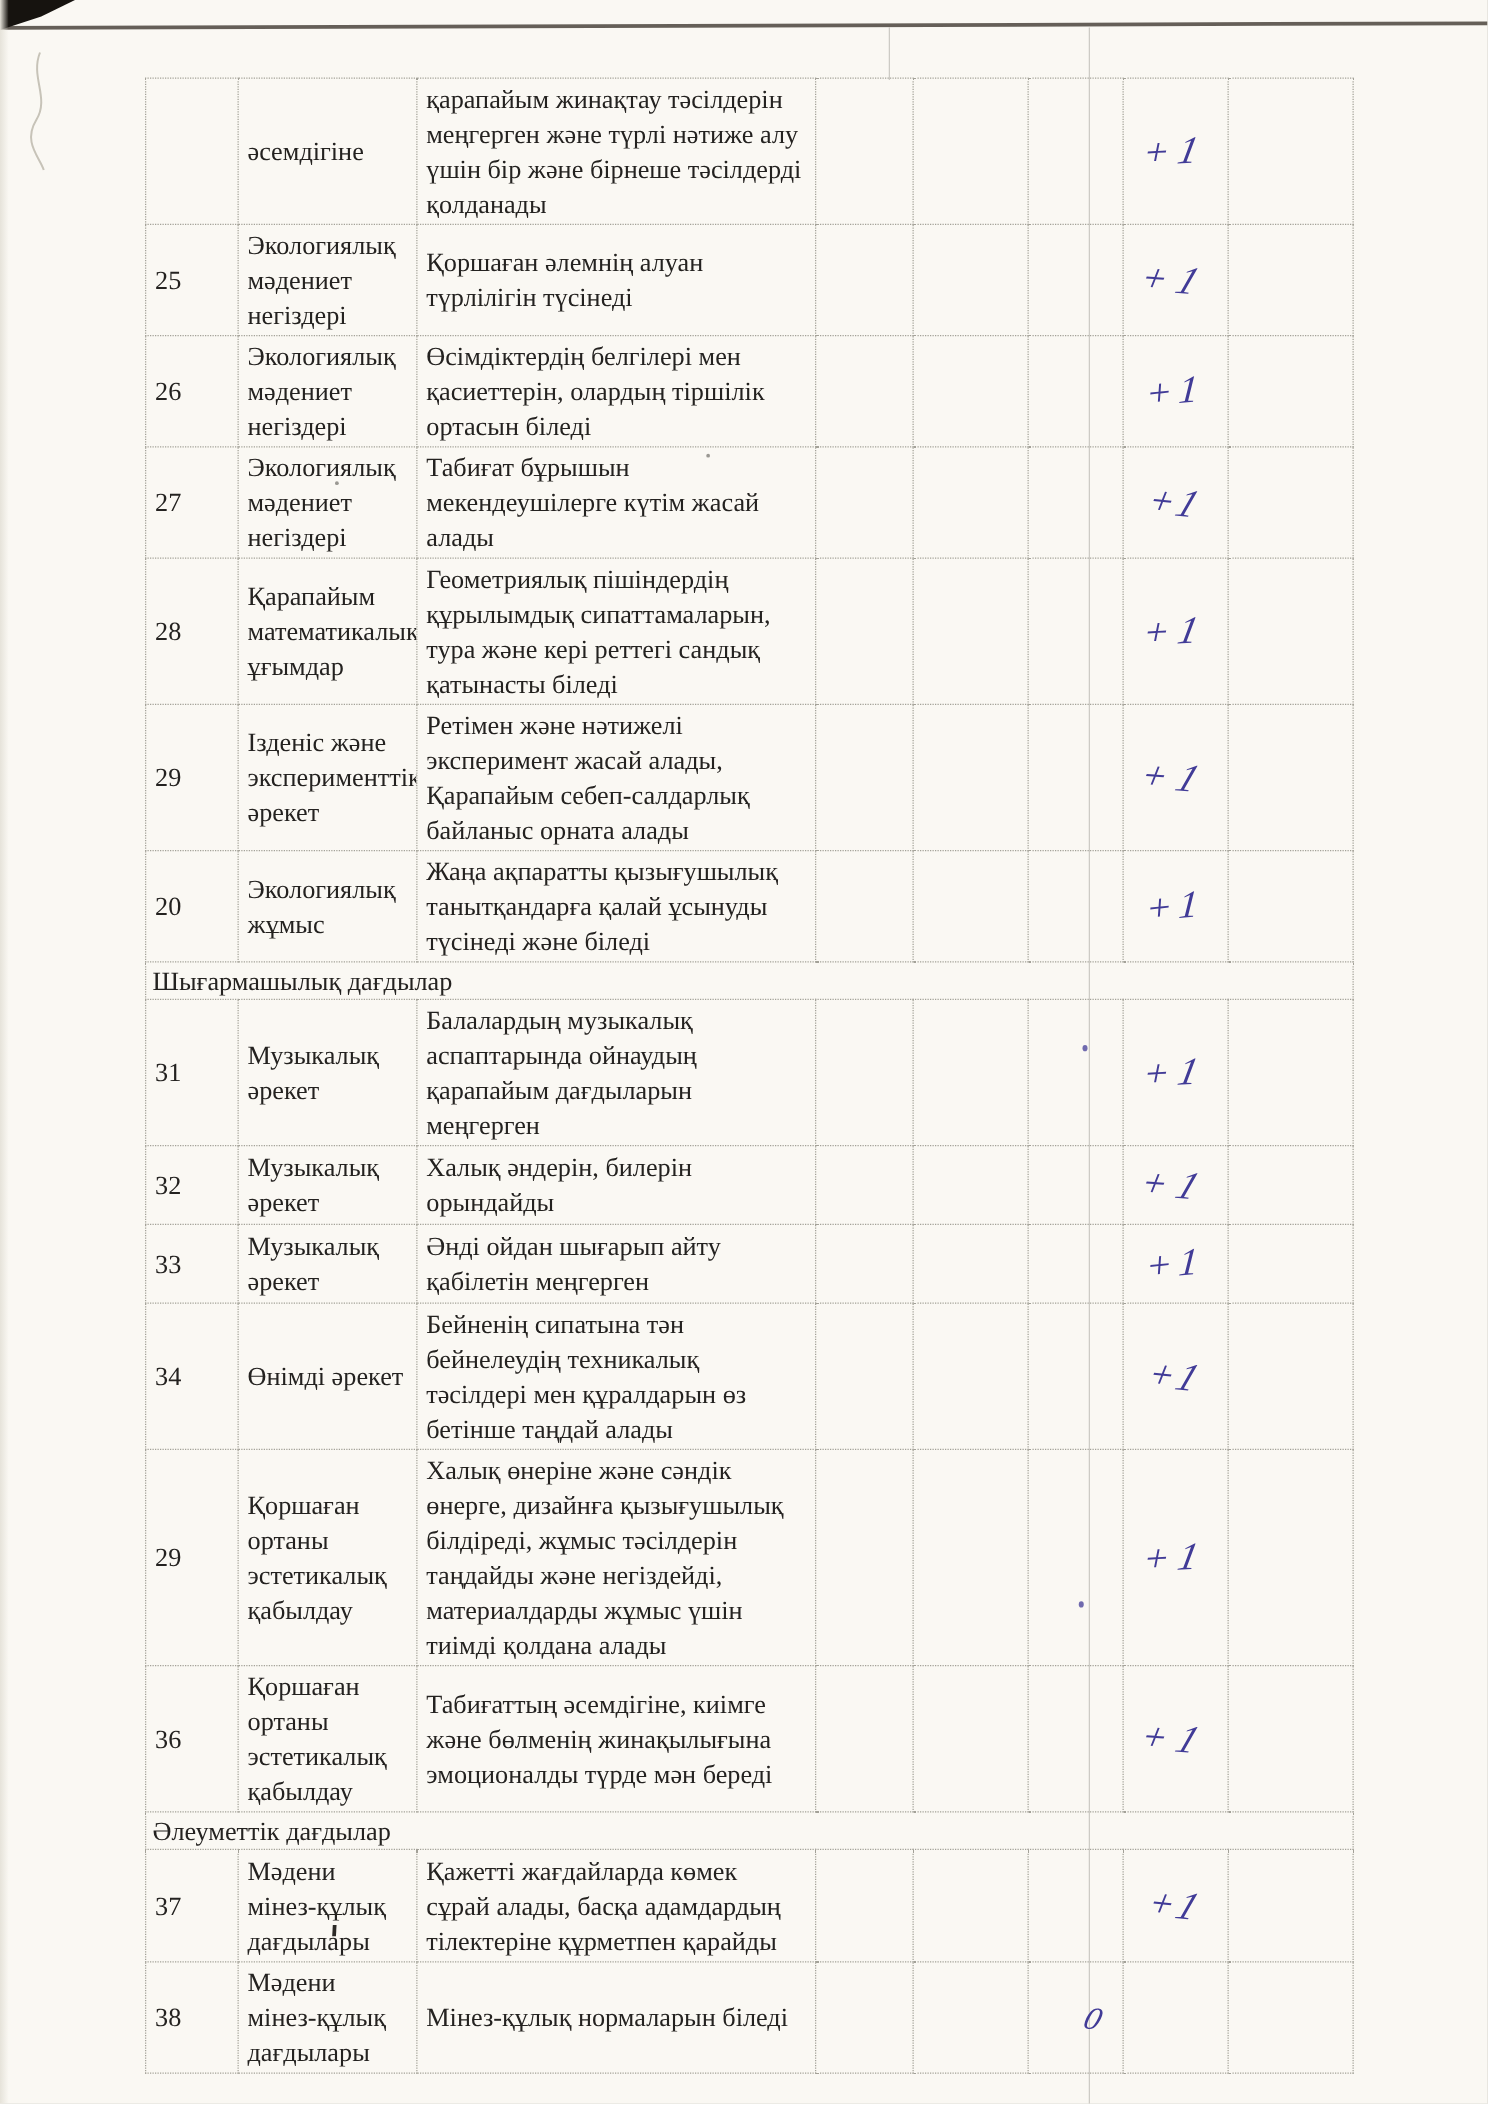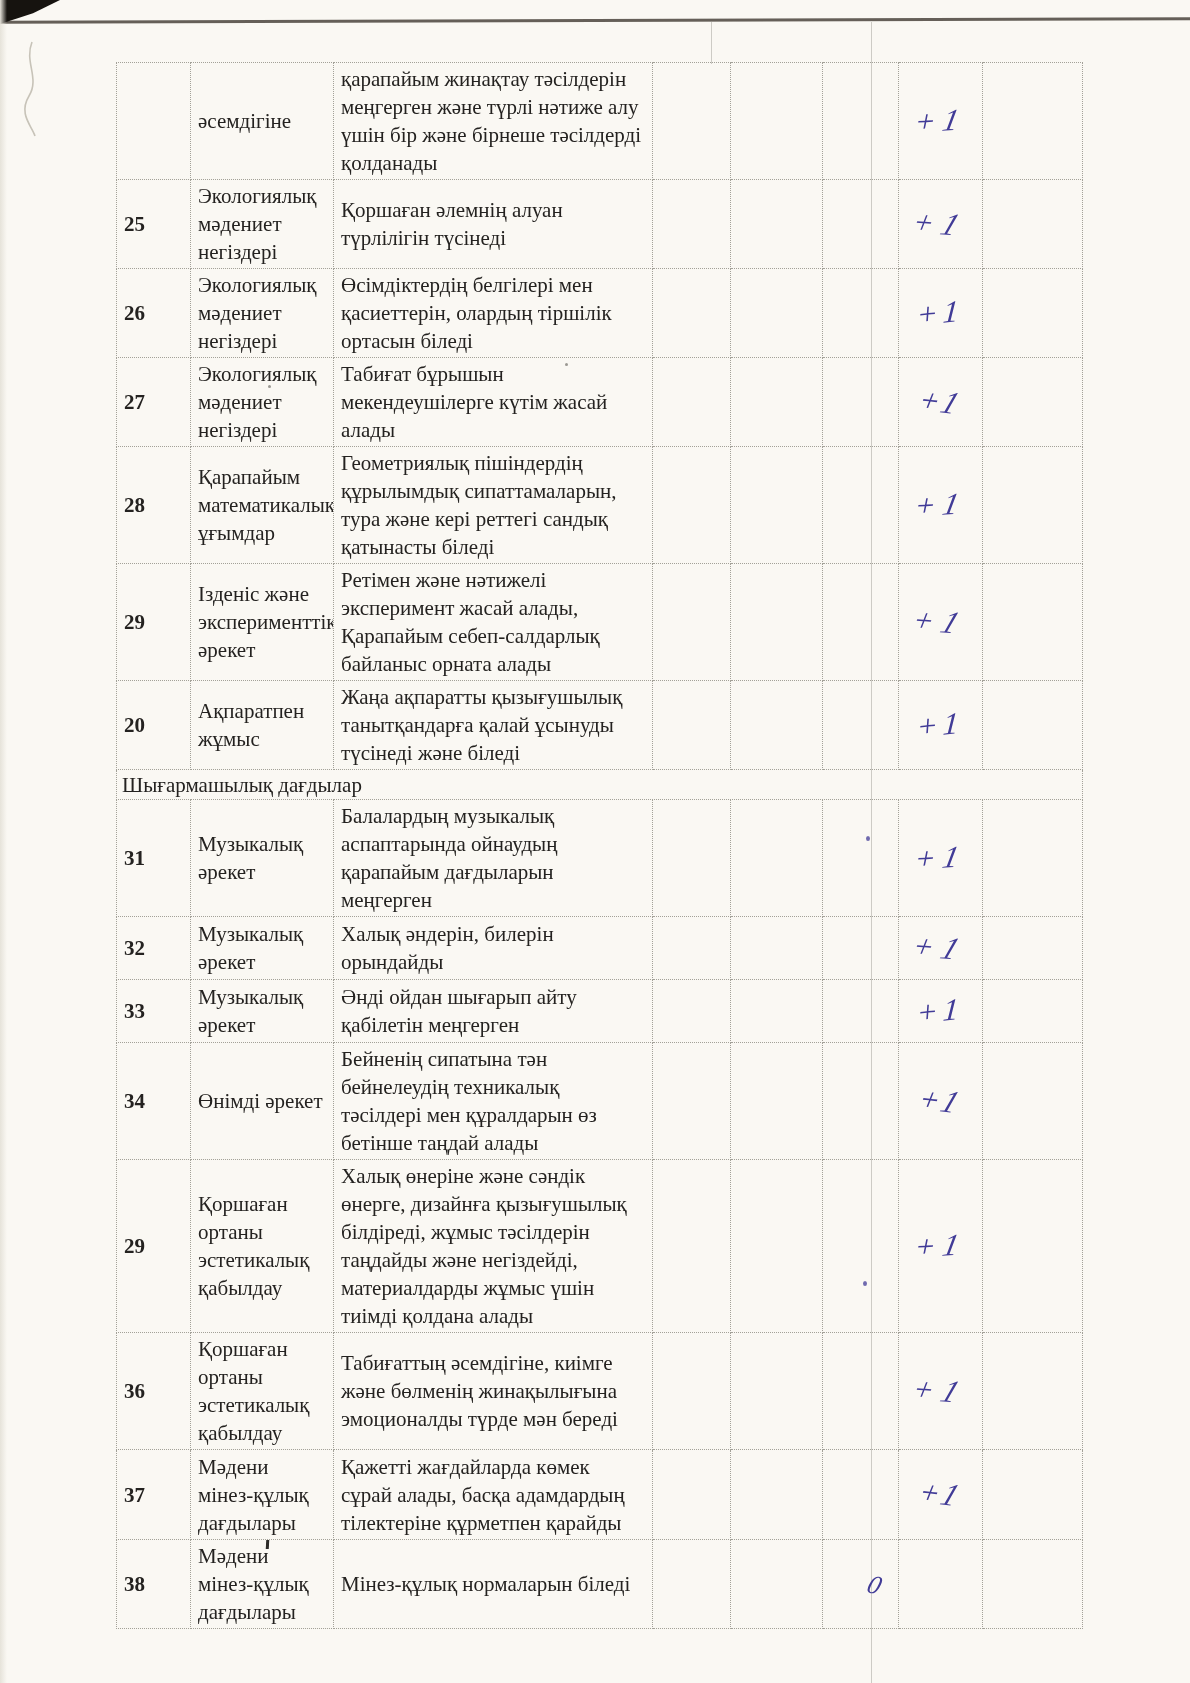--- a/index.html
+++ b/index.html
@@ -49,21 +49,21 @@
     border-collapse:collapse; table-layout:fixed;
     background:transparent;
   }
   table.assessment td {
     border:1px dotted #a3a198;
     vertical-align:middle;
     font-size:21px; line-height:28px;
     padding:2px 7px;
     overflow:hidden;
   }
-  td.c-num  { padding-left:10px;font-weight:bold; }
+  td.c-num  { padding-left:10px; }
   td.c-cat  { padding-left:6px; padding-right:4px; }
   td.c-desc { font-size:20.5px; }
   td.c-blank { text-align:center; padding:0; }
   tr.section-row td {
     font-size:21px; padding:1px 5px; line-height:26px;
   }
 
   
   .mark {
     display:inline-block;
@@ -164,21 +164,21 @@
     <td class="c-cat">Ізденіс және эксперименттік әрекет</td>
     <td class="c-desc">Ретімен және нәтижелі эксперимент жасай алады, Қарапайым себеп-салдарлық байланыс орната алады</td>
     <td class="c-blank"></td>
     <td class="c-blank"></td>
     <td class="c-blank"></td>
     <td class="c-blank"><span class="mark m1">+1</span></td>
     <td class="c-blank"></td>
   </tr>
         <tr style="height: 89px;">
     <td class="c-num">20</td>
-    <td class="c-cat">Ақпаратпен жұмыс</td>
+    <td class="c-cat">Экологиялық жұмыс</td>
     <td class="c-desc">Жаңа ақпаратты қызығушылық танытқандарға қалай ұсынуды түсінеді және біледі</td>
     <td class="c-blank"></td>
     <td class="c-blank"></td>
     <td class="c-blank"></td>
     <td class="c-blank"><span class="mark m2">+1</span></td>
     <td class="c-blank"></td>
   </tr>
         <tr class="section-row" style="height: 30px;">
     <td colspan="8">Шығармашылық дағдылар</td>
   </tr>
@@ -234,20 +234,23 @@
   </tr>
         <tr style="height: 113px;">
     <td class="c-num">36</td>
     <td class="c-cat">Қоршаған ортаны эстетикалық қабылдау</td>
     <td class="c-desc">Табиғаттың әсемдігіне, киімге және бөлменің жинақылығына эмоционалды түрде мән береді</td>
     <td class="c-blank"></td>
     <td class="c-blank"></td>
     <td class="c-blank"></td>
     <td class="c-blank"><span class="mark m1">+1</span></td>
     <td class="c-blank"></td>
+  </tr>
+        <tr class="section-row" style="height: 30px;">
+    <td colspan="8">Әлеуметтік дағдылар</td>
   </tr>
         <tr style="height: 90px;">
     <td class="c-num">37</td>
     <td class="c-cat">Мәдени мінез-құлық дағдылары</td>
     <td class="c-desc">Қажетті жағдайларда көмек сұрай алады, басқа адамдардың тілектеріне құрметпен қарайды</td>
     <td class="c-blank"></td>
     <td class="c-blank"></td>
     <td class="c-blank"></td>
     <td class="c-blank"><span class="mark m3">+1</span></td>
     <td class="c-blank"></td>

